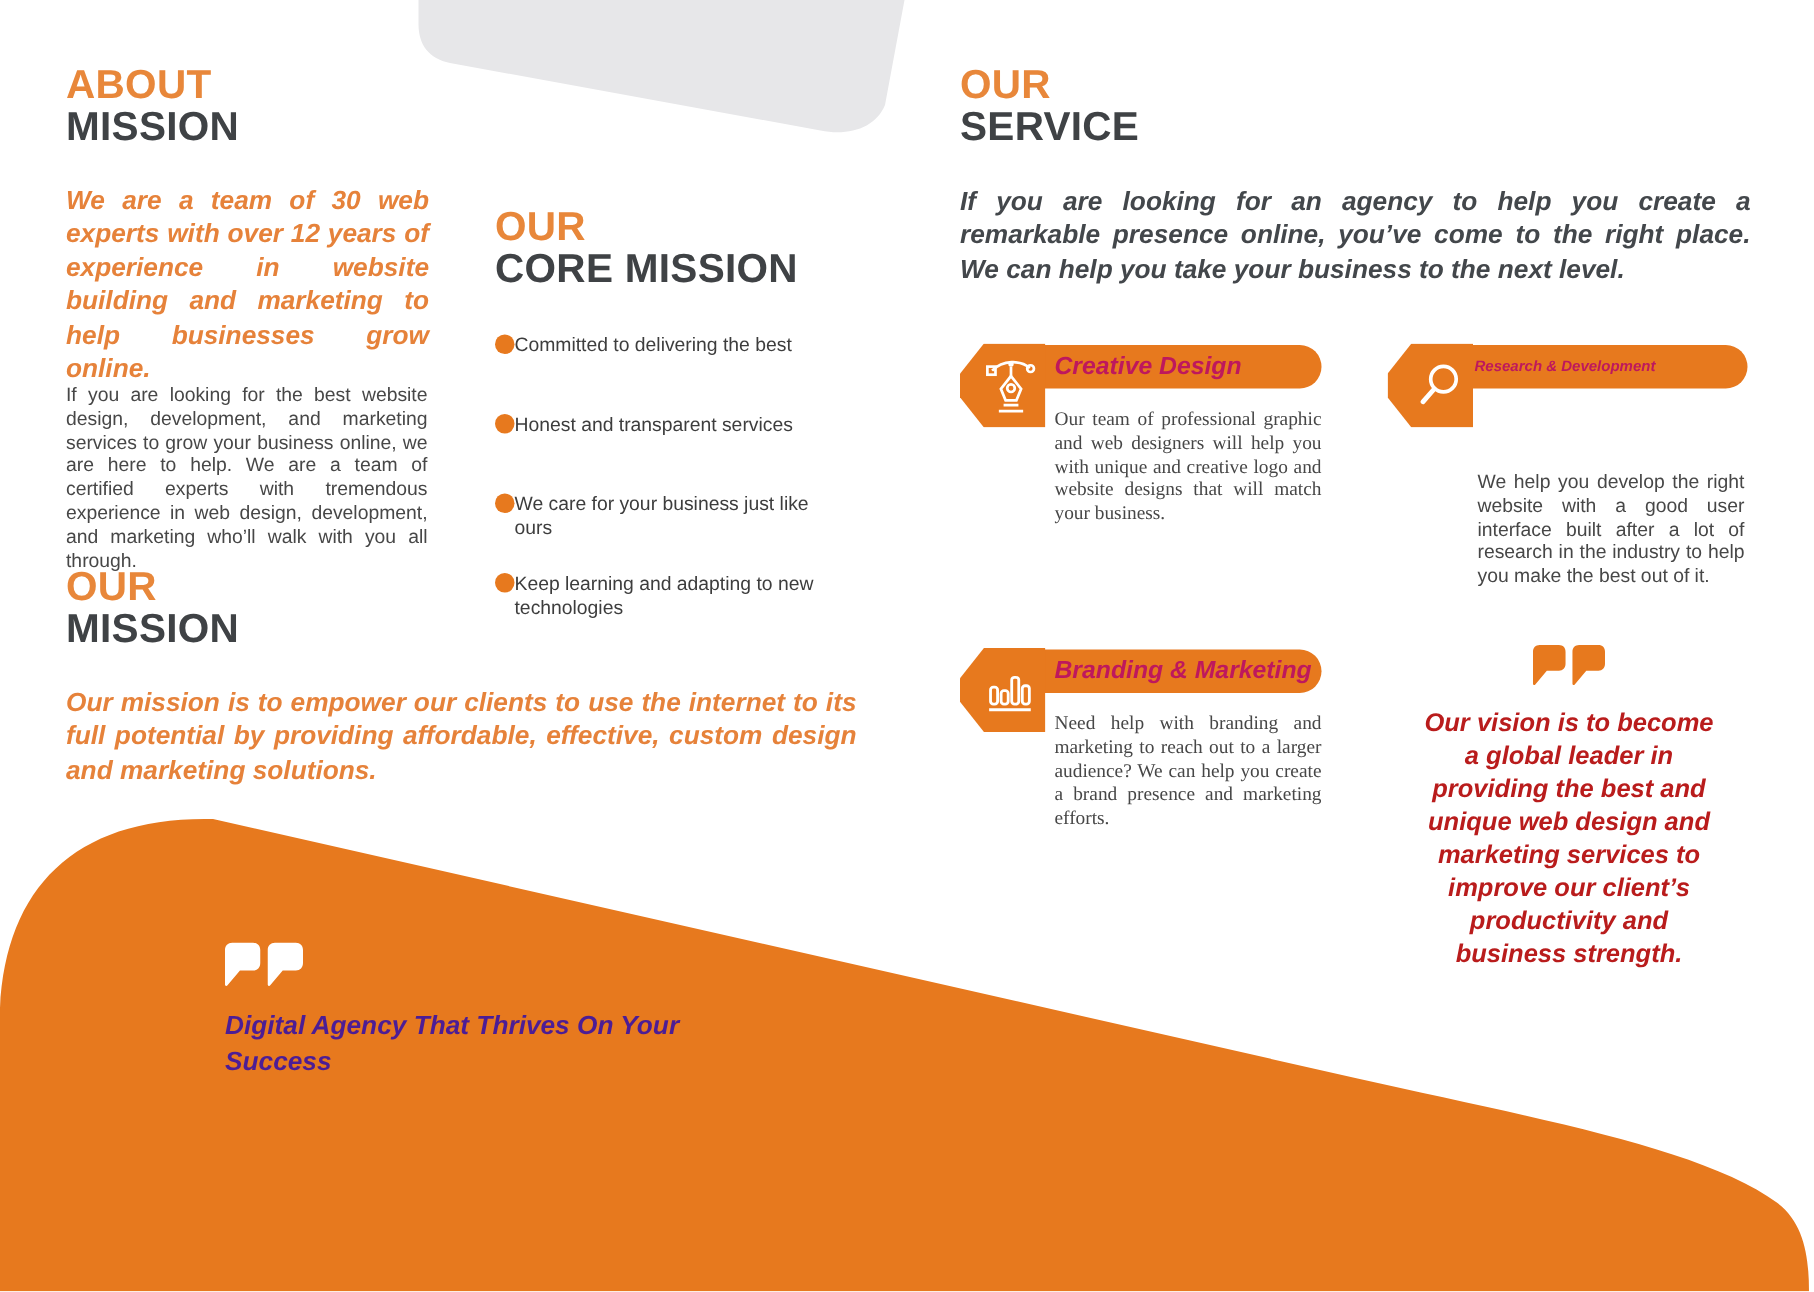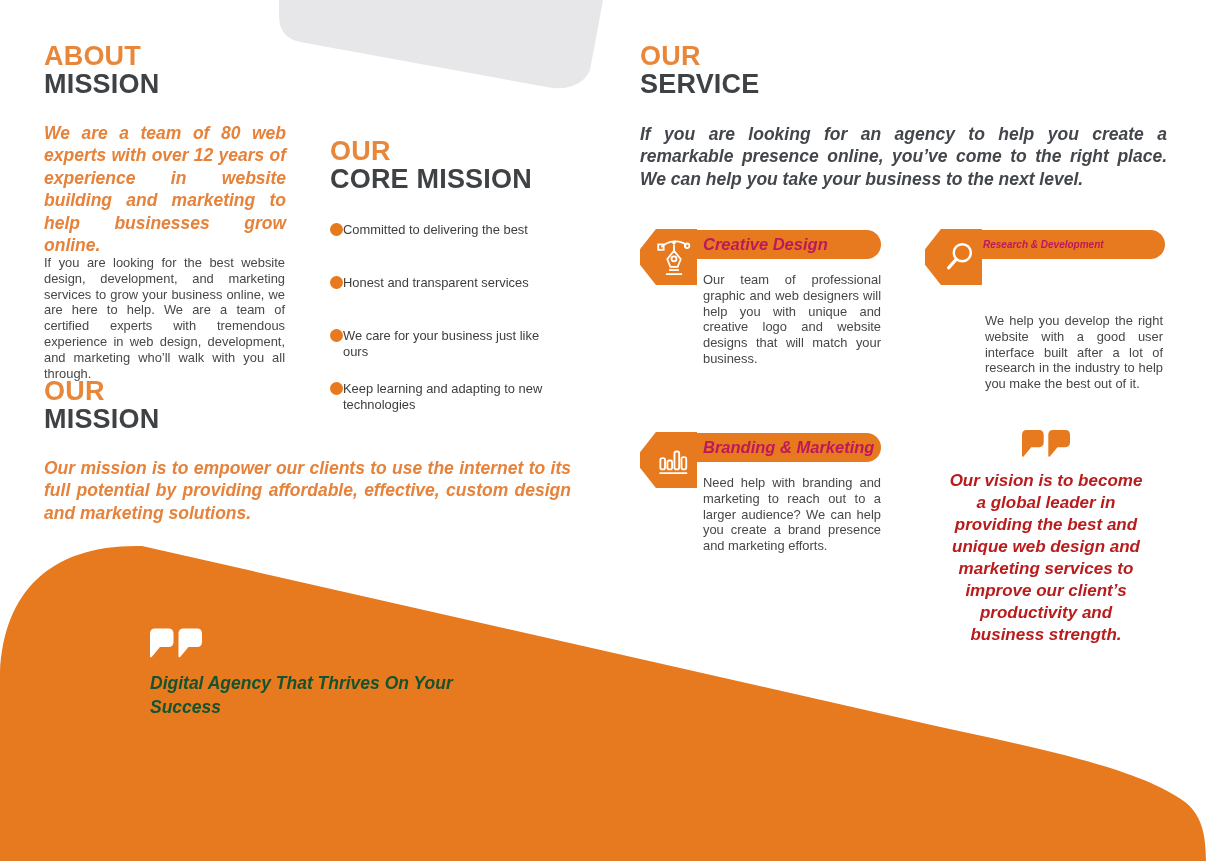--- a/index.html
+++ b/index.html
@@ -43,51 +43,51 @@
     display:flex; align-items:center; justify-content:center; z-index:2;
   }
   .card-hex svg { margin-left:11px; }
   .card-title {
     position:absolute; top:1px; height:29px; line-height:29px; z-index:3;
     color:#be185d; font-weight:700; font-style:italic; white-space:nowrap;
   }
   .card-title.t1 { left:63px; font-size:16.5px; }
   .card-title.t2 { left:58px; font-size:10px; }
   .card-body { position:absolute; top:43px; width:178px; z-index:1; }
-  .card-body.b1 { left:63px; }
+  .card-body.b1 { left:63px;font-family:Liberation Serif, serif; }
   .card-body.b2 { left:60px;margin-top:41px; }
 
   
   .vision { left:946px; top:430px; width:200px; text-align:center; }
   .vision-text {
     margin-top:8px; font-size:17px; font-weight:700; font-style:italic;
     color:#b91c1c; line-height:22px;
   }
 
   
   .footer-tagline {
-    left:150px; top:672px; width:348px; color:#14532d;
+    left:150px; top:672px; width:348px; color:#4c1d95;
     font-size:17.5px; font-weight:700; font-style:italic; line-height:23.5px;
   }
 </style>
 </head>
 <body>
 
 <div class="page">
 
   <svg class="bg-svg" width="1209" height="861" viewBox="0 0 1209 861">
     <path d="M279,0 L279,16 C279,30 286,39 300,42 L547,87 C566,91 584,85 590,70 L603,0 Z" fill="#E7E7E9"></path>
     <path d="M0,672 C4,590 52,544 142,546 L905,719 C1020,745 1135,765 1185,802 C1202,815 1206,836 1206,861 L0,861 Z" fill="#E7791E"></path>
   </svg>
 
   <div class="abs heading" style="left:44px; top:42px;">
     <span class="accent">ABOUT</span>
     <span class="main">MISSION</span>
   </div>
-  <div class="abs lead" style="left:44px; top:122px; width:242px;">We are a team of 80 web experts with over 12 years of experience in website building and marketing to help businesses grow online.</div>
+  <div class="abs lead" style="left:44px; top:122px; width:242px;">We are a team of 30 web experts with over 12 years of experience in website building and marketing to help businesses grow online.</div>
   <div class="abs small-body" style="left:44px; top:255px; width:241px;">If you are looking for the best website design, development, and marketing services to grow your business online, we are here to help. We are a team of certified experts with tremendous experience in web design, development, and marketing who’ll walk with you all through.</div>
 
   <div class="abs heading" style="left:44px; top:377px;">
     <span class="accent">OUR</span>
     <span class="main">MISSION</span>
   </div>
   <div class="abs lead" style="left:44px; top:457px; width:527px;">Our mission is to empower our clients to use the internet to its full potential by providing affordable, effective, custom design and marketing solutions.</div>
 
   <div class="abs heading" style="left:330px; top:137px;">
     <span class="accent">OUR</span>

